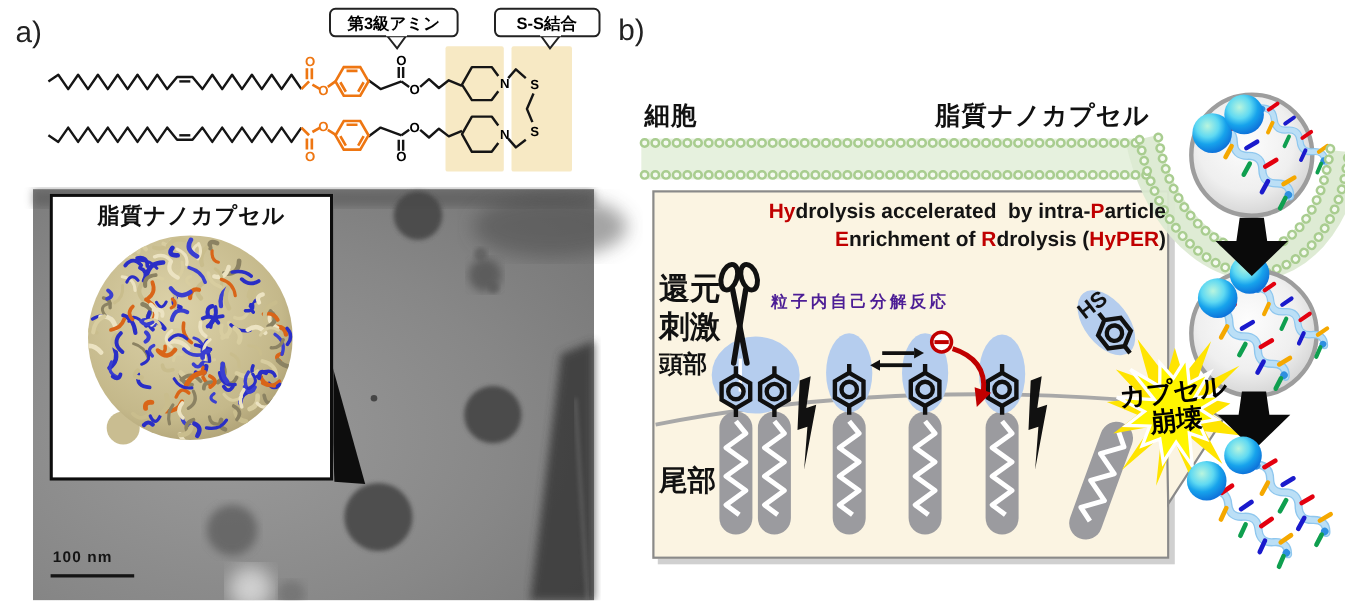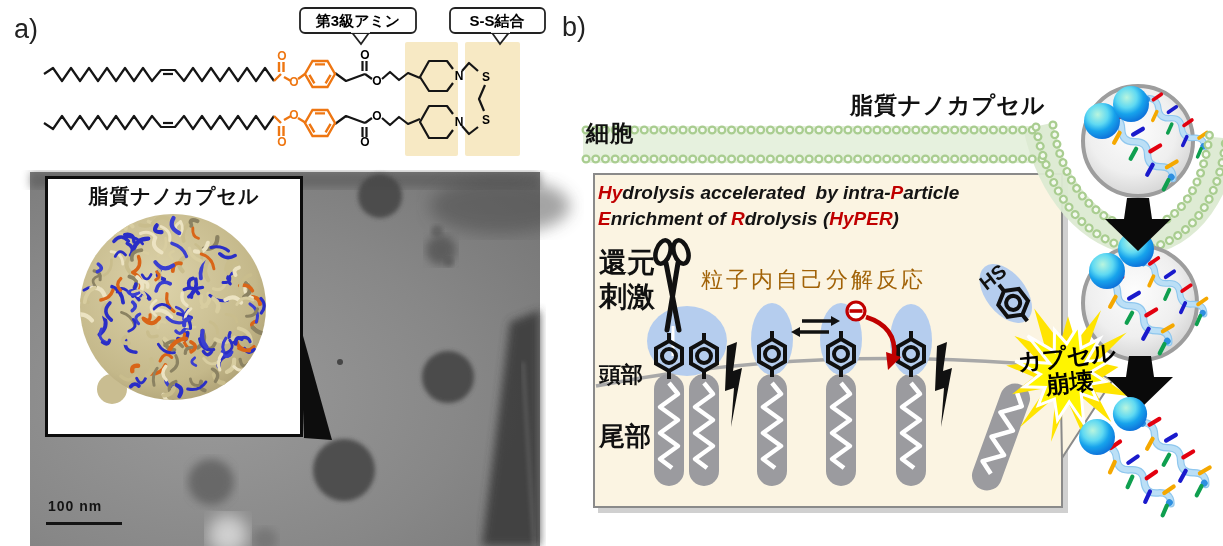--- a/index.html
+++ b/index.html
@@ -10,30 +10,30 @@
   
   #tem{left:30px;top:172px;width:510px;height:374px;
        background:radial-gradient(ellipse at 35% 60%, #9a9a9a, #878787 55%, #747474 100%);}
   #inset{left:15px;top:4px;width:258px;height:261px;background:#fff;border:3px solid #0d0d0d;box-sizing:border-box;}
   #insetTitle{width:100%;text-align:center;margin-top:4px;font-size:20px;font-weight:700;letter-spacing:1px;}
   #scaleText{left:18px;top:326px;font-size:14px;font-weight:700;color:#141414;letter-spacing:1px;}
   #scaleBar{left:16px;top:350px;width:76px;height:3px;background:#141414;}
   
   #hyperBox{left:593px;top:173px;width:470px;height:335px;background:#fbf4e2;border:2px solid #8a8a8a;
             box-sizing:border-box;box-shadow:5px 5px 0 rgba(150,150,150,.45);}
-  #hyperTitle{left:598px;top:180px;width:462px;text-align:left;font-style:italic;font-weight:700;
+  #hyperTitle{left:598px;top:180px;width:462px;text-align:right;font-weight:700;
               font-size:19px;line-height:26px;white-space:pre;color:#141414;}
   #hyperTitle .red{color:#c00000;}
   .jp{font-weight:700;color:#111;}
-  #cellLabel{left:586px;top:90px;font-size:23px;letter-spacing:1px;margin-top:28px;}
+  #cellLabel{left:586px;top:90px;font-size:23px;letter-spacing:1px;}
   #ncLabel{left:850px;top:90px;font-size:23px;letter-spacing:1px;}
   #redoxLbl{left:599px;top:246px;font-size:28px;line-height:34px;}
-  #headLbl{left:599px;top:316px;font-size:22px;margin-top:44px;}
+  #headLbl{left:599px;top:316px;font-size:22px;}
   #tailLbl{left:599px;top:419px;font-size:26px;}
-  #selfDeg{left:701px;top:265px;font-size:22px;font-weight:400;letter-spacing:3px;color:#a16207;}
+  #selfDeg{left:701px;top:265px;font-size:15px;font-weight:700;letter-spacing:3px;color:#4c1d95;}
   #burstText{left:1002px;top:344px;width:132px;text-align:center;font-size:24px;line-height:26px;
              font-weight:700;transform:rotate(-6deg);color:#000;}
   svg{position:absolute;left:0;top:0;overflow:visible;}
 </style>
 </head>
 <body>
 
 <div id="stage">
 
   <div class="abs plabel" style="left:14px;top:14px;">a)</div>

